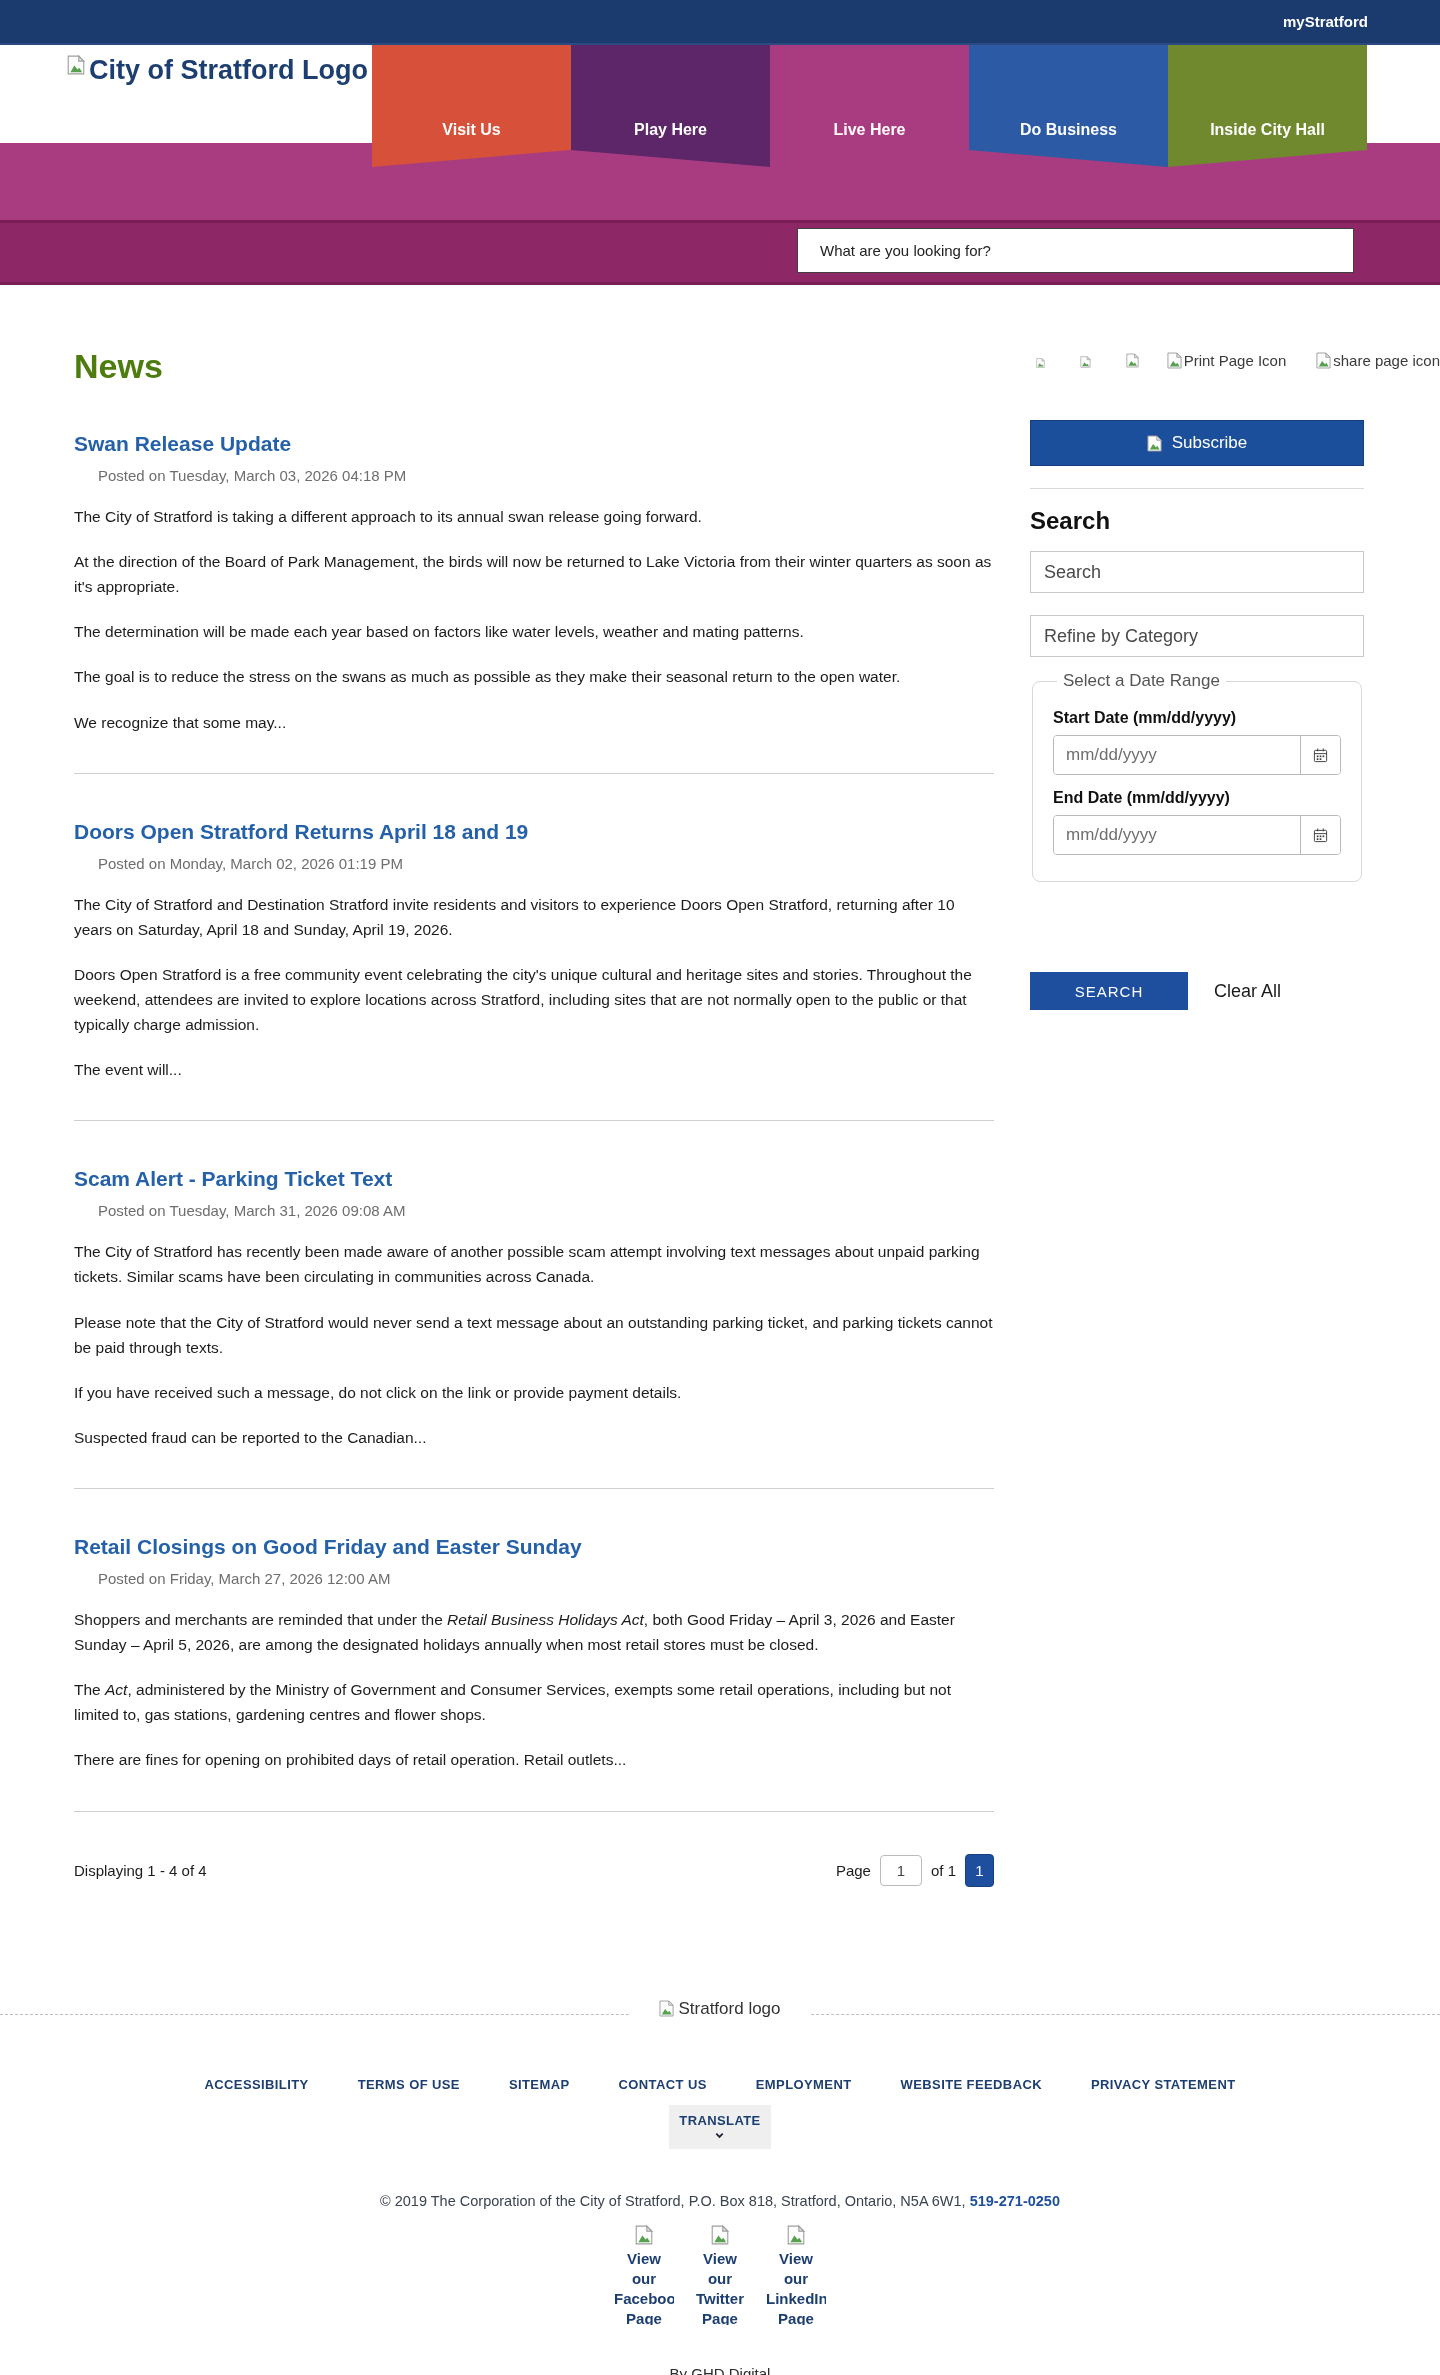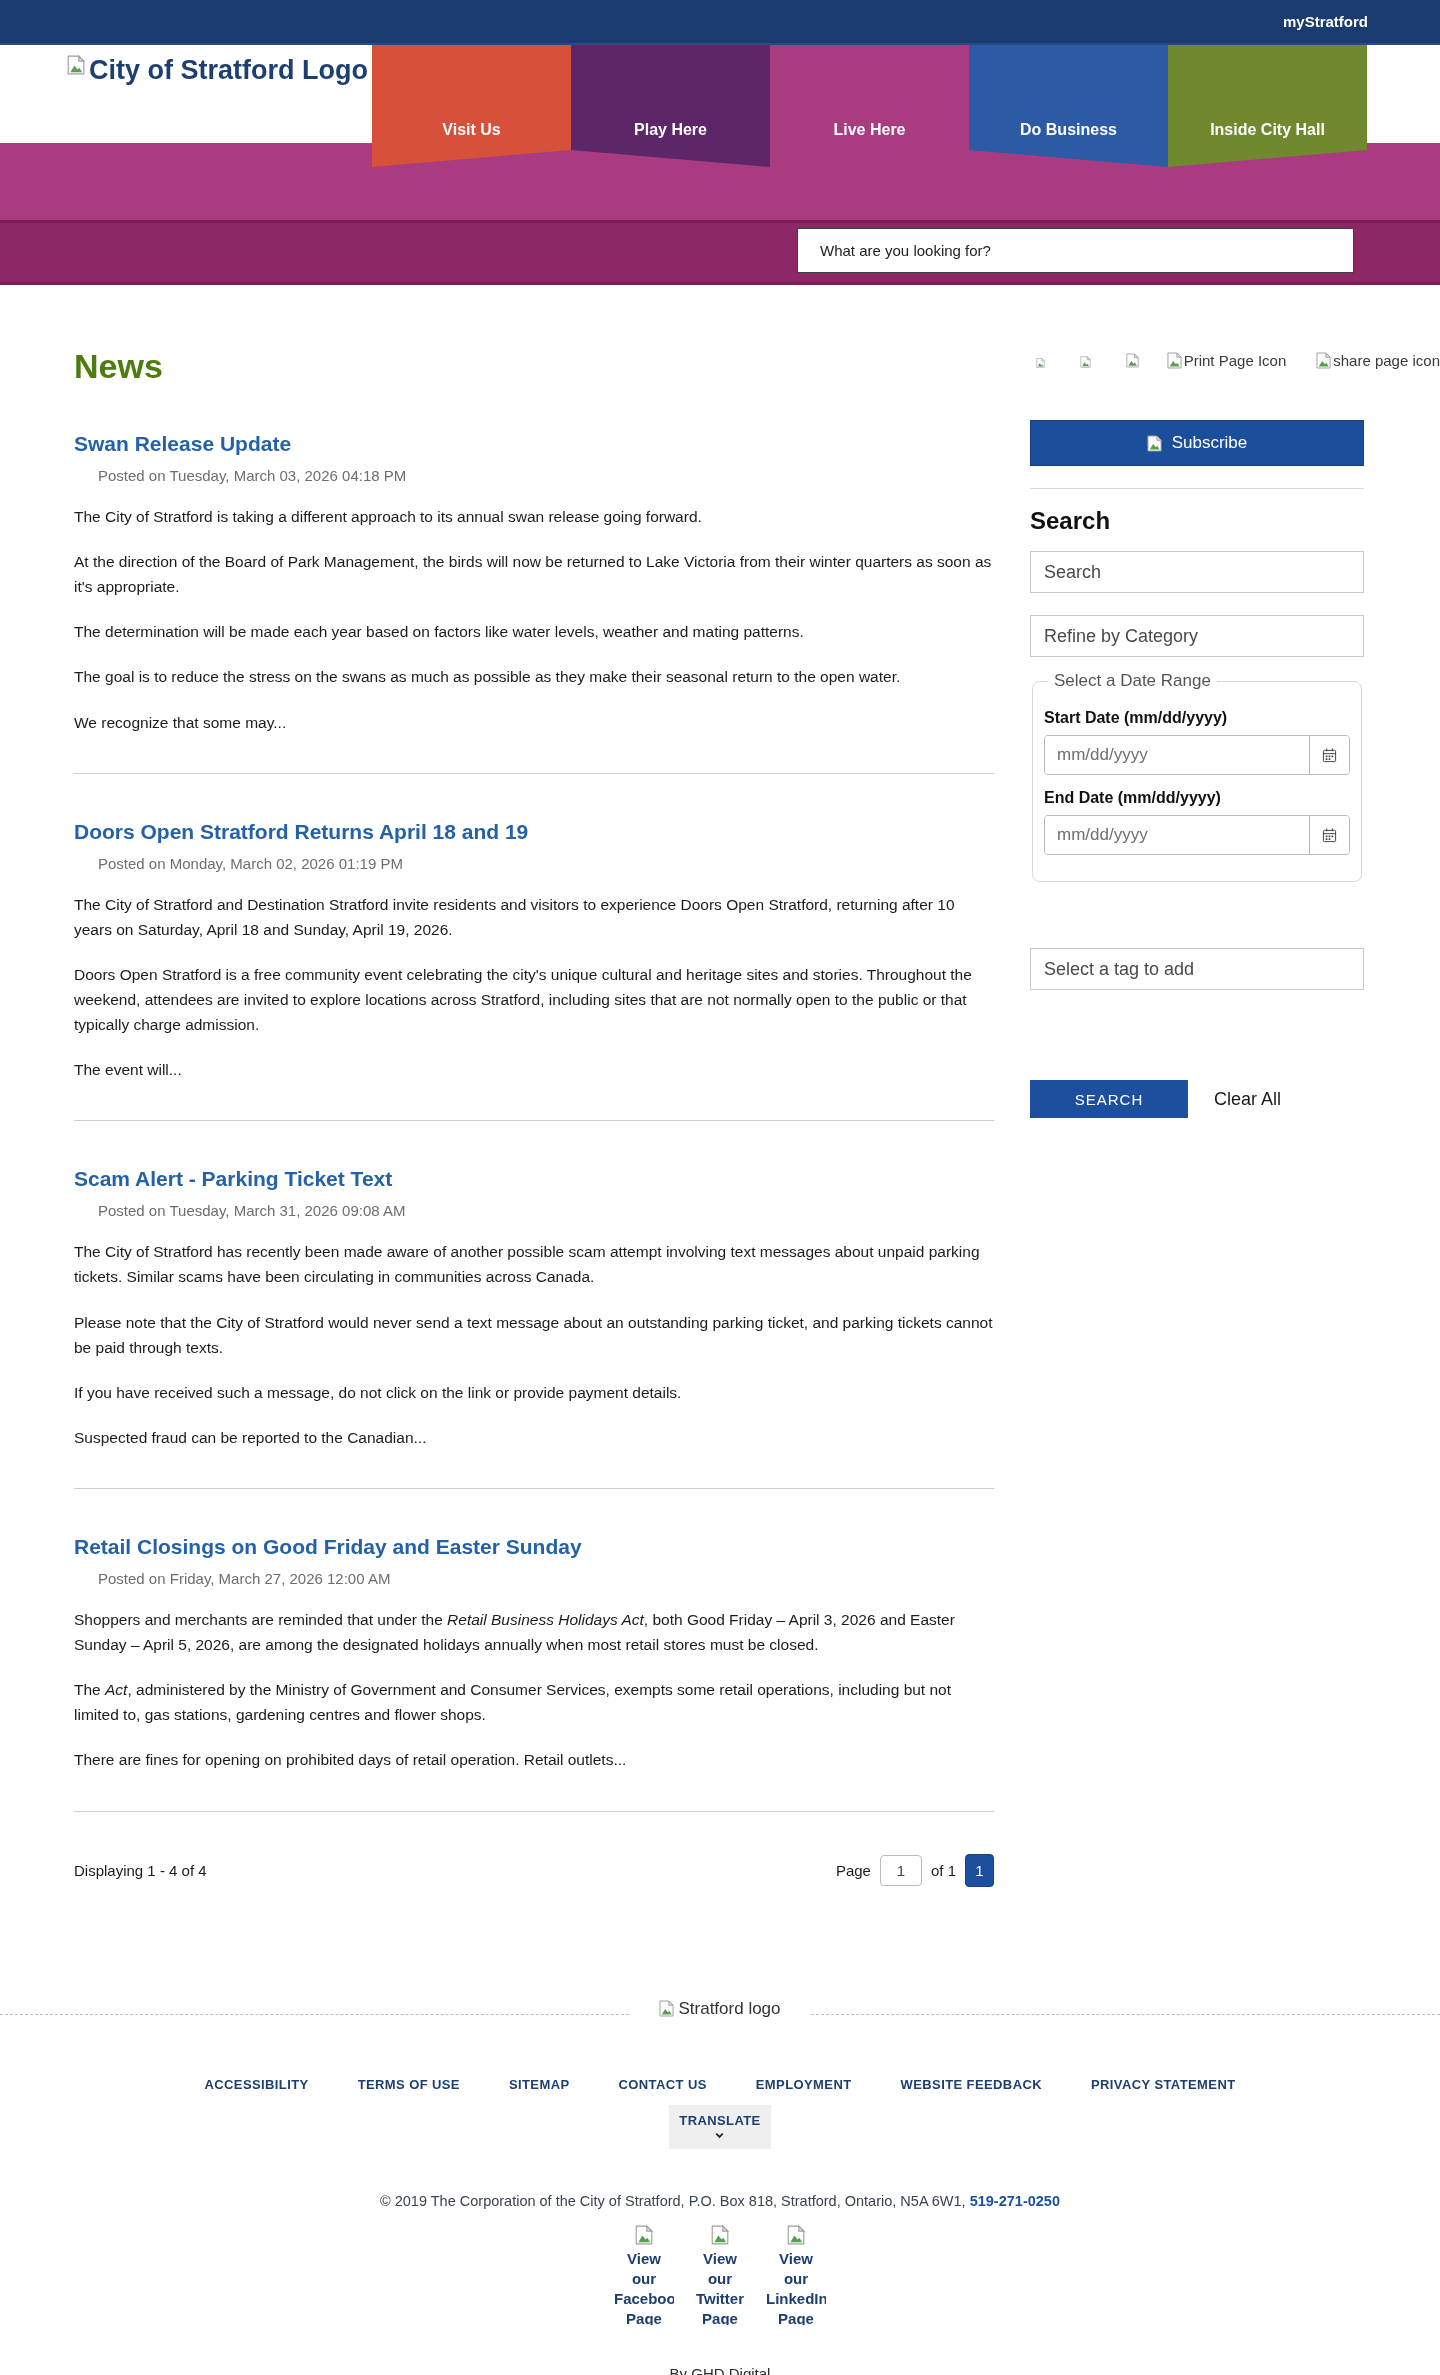--- a/index.html
+++ b/index.html
@@ -54,21 +54,21 @@
 
   
   .sidebar { width:334px; flex-shrink:0; }
   .subscribe { margin-top:135px; width:100%; height:46px; background:#1b4e9b; color:#fff; border:1px solid #16407f; font-size:17px; font-family:inherit; display:flex; align-items:center; justify-content:center; gap:10px; cursor:pointer; }
   .side-divider { border:none; border-top:1px solid #d9d9d9; margin:22px 0 0; }
   .sidebar h2 { margin:18px 0 0; font-size:24px; font-weight:bold; color:#111; }
   .side-input { width:100%; height:42px; border:1px solid #c9c9c9; padding:0 13px; font-size:18px; font-family:inherit; color:#4a4a4a; background:#fff; }
   .side-input::placeholder { color:#4a4a4a; opacity:1; }
   .sb-search { margin-top:16px; }
   .selectbox { margin-top:22px; display:flex; align-items:center; cursor:pointer; }
-  .daterange { margin-top:14px; border:1px solid #d8d8d8; border-radius:8px; padding:4px 11px 26px; }
+  .daterange { margin-top:14px; border:1px solid #d8d8d8; border-radius:8px; padding:4px 20px 26px; }
   .daterange legend { font-size:17px; color:#555; padding:0 6px; margin-left:4px; }
   .daterange label { display:block; margin-top:14px; font-size:16px; font-weight:bold; color:#111; }
   .date-group { margin-top:8px; display:flex; height:40px; border:1px solid #b9b9b9; border-radius:4px; overflow:hidden; background:#fff; }
   .date-group input { flex:1; border:none; padding:0 12px; font-size:17px; color:#6f6f6f; font-family:inherit; min-width:0; }
   .date-group input::placeholder { color:#6f6f6f; opacity:1; }
   .cal { width:40px; background:#fff; border:none; border-left:1px solid #b9b9b9; cursor:pointer; display:flex; align-items:center; justify-content:center; }
   .tagbox { margin-top:66px; }
   .side-actions { margin-top:90px; display:flex; align-items:center; }
   .search-btn { width:158px; height:38px; background:#1d4f9e; color:#fff; border:none; font-family:inherit; font-size:15px; letter-spacing:1px; cursor:pointer; }
   .clear-all { margin-left:26px; font-size:18px; color:#1a1a1a; cursor:pointer; }
@@ -290,21 +290,20 @@
                   <rect x="7.1" y="8" width="1.8" height="1.8" fill="#3a3a3a" stroke="none"></rect>
                   <rect x="10.2" y="8" width="1.8" height="1.8" fill="#3a3a3a" stroke="none"></rect>
                   <rect x="4" y="11" width="1.8" height="1.8" fill="#3a3a3a" stroke="none"></rect>
                   <rect x="7.1" y="11" width="1.8" height="1.8" fill="#3a3a3a" stroke="none"></rect>
                 </svg>
               </span>
           </button>
         </div>
       </fieldset>
 
-      <div class="side-input selectbox tagbox">Select a tag to add</div>
 
       <div class="side-actions">
         <button class="search-btn">SEARCH</button>
         <a class="clear-all">Clear All</a>
       </div>
     </aside>
   </div>
 
   <footer>
     <div class="footer-logo-row">

